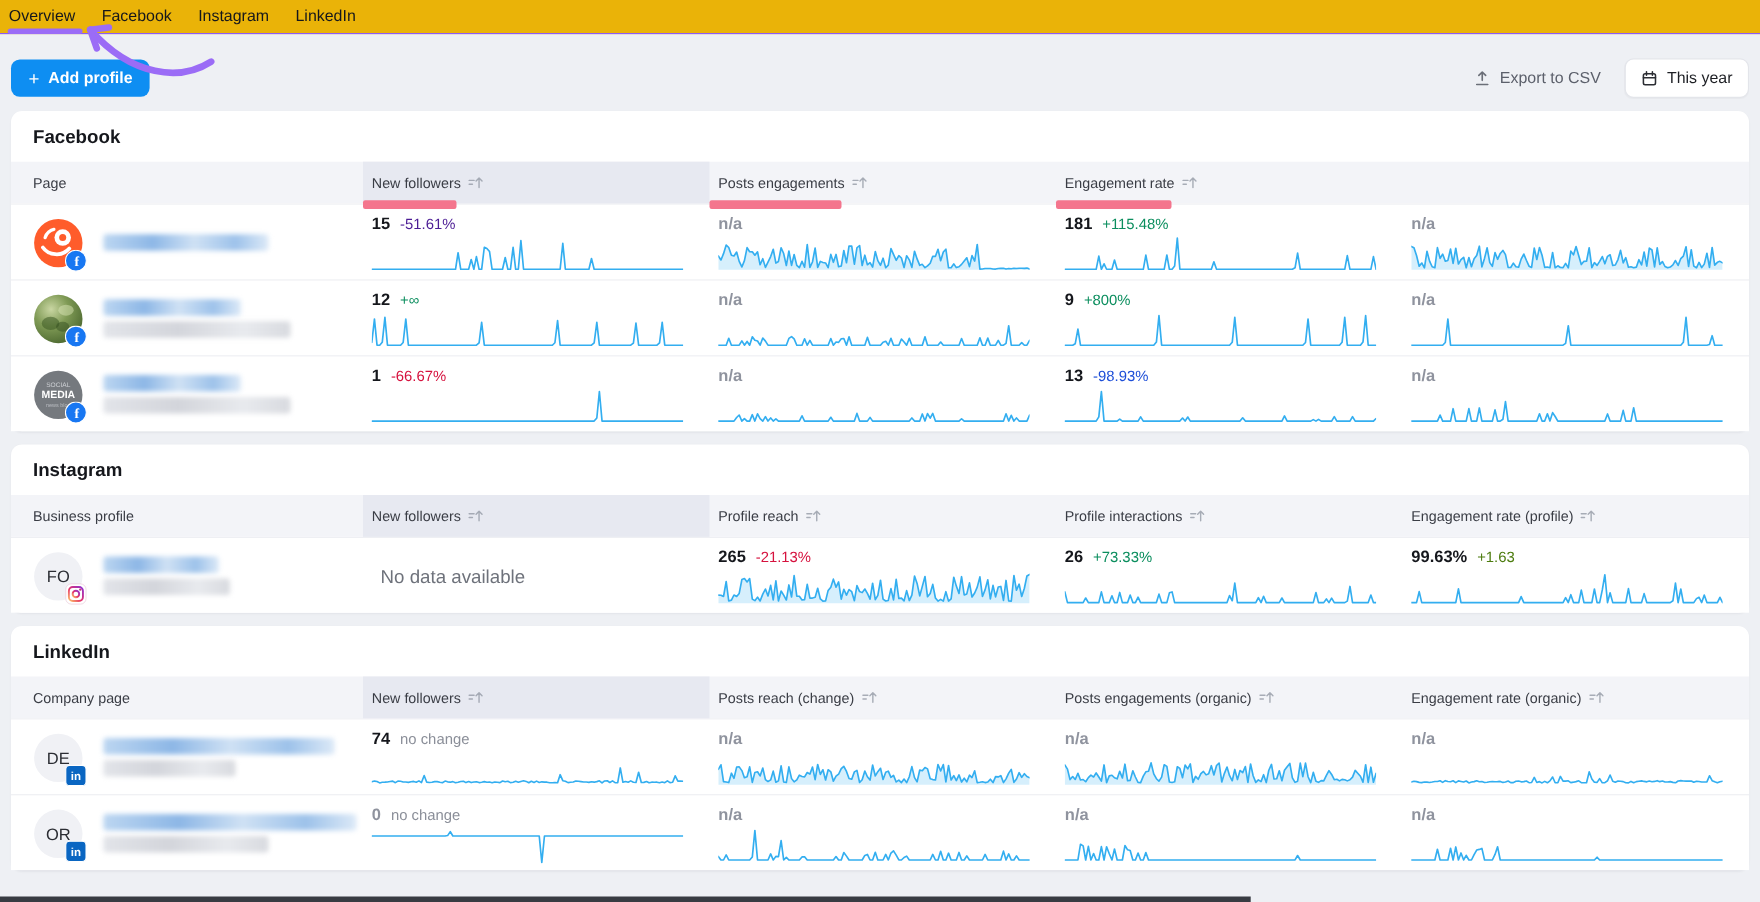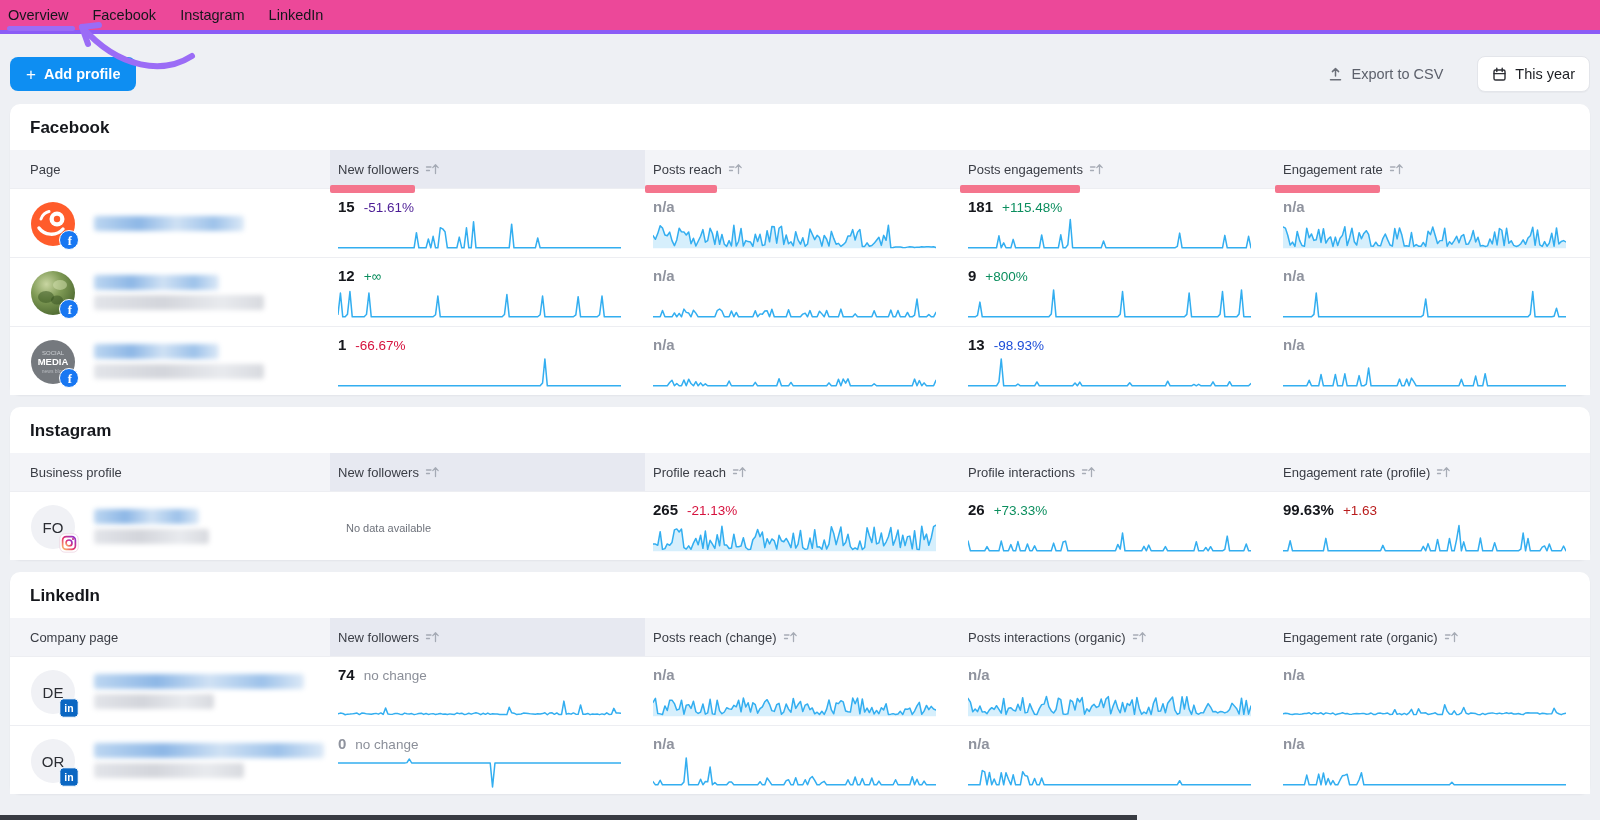--- a/index.html
+++ b/index.html
@@ -5,43 +5,43 @@
   html,body{margin:0;padding:0;}
   body{
     width:1600px;height:820px;overflow:hidden;position:relative;
     background:#eef0f4;
     font-family:"Liberation Sans", sans-serif;
     -webkit-font-smoothing:antialiased;
     color:#1d1f24;
   }
   
   .navbar{
-    position:relative;background:#ec4899;height:30px;
-    border-bottom:4px solid #8b5cf6;
+    position:relative;background:#eab308;height:30px;
+    border-bottom:1px solid #8b5cf6;
     display:flex;align-items:flex-start;
   }
   .nav-tabs{display:flex;gap:24px;padding-left:8px;}
   .nav-tab{font-size:14.5px;color:#15171c;cursor:pointer;line-height:30px;}
   .annot-underline{
     position:absolute;left:7px;top:26px;width:68px;height:5px;border-radius:3px;z-index:40;
   }
   .annot-arrow{position:absolute;left:58px;top:14px;width:150px;height:58px;z-index:40;overflow:visible;pointer-events:none;}
   
   .toolbar{
     display:flex;align-items:center;justify-content:space-between;
     padding:22px 10px 12px 10px;
   }
   .btn-add{
     display:inline-flex;align-items:center;gap:8px;
     border:none;border-radius:8px;height:34px;padding:0 16px;
     color:#fff;font-size:14.5px;font-weight:700;cursor:pointer;
     font-family:"Liberation Sans", sans-serif;
   }
   .btn-add .plus{font-size:17px;font-weight:400;line-height:1;}
-  .toolbar-right{display:flex;align-items:center;gap:28px;}
+  .toolbar-right{display:flex;align-items:center;gap:16px;}
   .btn-export{
     display:inline-flex;align-items:center;gap:8px;background:none;border:none;
     color:#5c606b;font-size:14.5px;cursor:pointer;font-family:"Liberation Sans", sans-serif;
   }
   .btn-range{
     display:inline-flex;align-items:center;gap:8px;background:#fff;
     border:1px solid #e3e5ea;border-radius:8px;height:36px;padding:0 14px;
     font-size:14.5px;color:#1d1f24;cursor:pointer;font-family:"Liberation Sans", sans-serif;
     box-shadow:0 1px 1px rgba(20,24,40,.03);
   }
@@ -75,21 +75,21 @@
   .blur-line.blue{background:linear-gradient(90deg,#bcd6f1 0%,#8db7e6 30%,#cfe1f4 55%,#9dc2ea 80%,#dcE9f7 100%);}
   .blur-line.gray{background:linear-gradient(90deg,#e2e4e9 0%,#d3d5db 40%,#e8eaee 75%,#d8dadf 100%);}
   
   .mc{display:flex;flex-direction:column;padding:9px 24px 6px 8px;justify-content:space-between;}
   .valrow{display:flex;align-items:baseline;gap:9px;font-size:15px;}
   .val{font-weight:700;color:#15171c;}
   .val.na{color:#8f939e;}
   .val.muted{color:#8f939e;}
   .chg{font-size:13.5px;font-weight:400;}
   .spark{margin-top:auto;width:100%;height:37px;}
-  .empty-cell{display:flex;align-items:center;height:100%;font-size:11px;color:#6e727b;padding-left:8px;}
+  .empty-cell{display:flex;align-items:center;height:100%;font-size:17px;color:#6e727b;padding-left:8px;}
   
   .bottom-bar{position:absolute;left:0;bottom:0;height:5px;background:#383b42;}
 </style>
 </head>
 <body>
 
 <nav class="navbar">
   <div class="nav-tabs" id="nav-tabs">
       <div class="nav-tab">Overview</div>
       <div class="nav-tab">Facebook</div>
@@ -132,28 +132,20 @@
         <div class="th entity">Page</div>
         <div class="th metric hl">
           <span>New followers</span>
           <svg class="sort-ic" width="15" height="14" viewBox="0 0 15 14">
             <path d="M1.5 5h4.5M1.5 8.5h3" stroke="#9aa0ab" stroke-width="1.3" stroke-linecap="round"></path>
             <path d="M10.5 11.5V3M7.8 5.6l2.7-2.8 2.7 2.8" fill="none" stroke="#9aa0ab" stroke-width="1.3" stroke-linecap="round" stroke-linejoin="round"></path>
           </svg>
           <span class="pink-bar" style="width:85px;background:#f4758d"></span>
         </div>
         <div class="th metric">
-          <span>Posts reach</span>
-          <svg class="sort-ic" width="15" height="14" viewBox="0 0 15 14">
-            <path d="M1.5 5h4.5M1.5 8.5h3" stroke="#9aa0ab" stroke-width="1.3" stroke-linecap="round"></path>
-            <path d="M10.5 11.5V3M7.8 5.6l2.7-2.8 2.7 2.8" fill="none" stroke="#9aa0ab" stroke-width="1.3" stroke-linecap="round" stroke-linejoin="round"></path>
-          </svg>
-          <span class="pink-bar" style="width:72px;background:#f4758d"></span>
-        </div>
-        <div class="th metric">
           <span>Posts engagements</span>
           <svg class="sort-ic" width="15" height="14" viewBox="0 0 15 14">
             <path d="M1.5 5h4.5M1.5 8.5h3" stroke="#9aa0ab" stroke-width="1.3" stroke-linecap="round"></path>
             <path d="M10.5 11.5V3M7.8 5.6l2.7-2.8 2.7 2.8" fill="none" stroke="#9aa0ab" stroke-width="1.3" stroke-linecap="round" stroke-linejoin="round"></path>
           </svg>
           <span class="pink-bar" style="width:120px;background:#f4758d"></span>
         </div>
         <div class="th metric">
           <span>Engagement rate</span>
           <svg class="sort-ic" width="15" height="14" viewBox="0 0 15 14">
@@ -412,21 +404,21 @@
             <span class="val">26</span>
             <span class="chg" style="color:#0b8e5e">+73.33%</span>
           </div>
           <svg class="spark" viewBox="0 0 280 38" preserveAspectRatio="none">
             <polyline points="0.0,23.6 2.4,33.7 4.7,33.7 7.1,33.7 9.4,33.7 11.8,33.7 14.1,33.7 16.5,33.7 18.8,29.4 21.2,33.7 23.5,33.7 25.9,33.7 28.2,33.7 30.6,33.7 32.9,23.7 35.3,33.7 37.6,33.7 40.0,33.7 42.4,27.3 44.7,33.7 47.1,33.7 49.4,24.2 51.8,33.7 54.1,33.7 56.5,33.7 58.8,26.7 61.2,33.7 63.5,33.7 65.9,28.6 68.2,33.7 70.6,33.7 72.9,33.7 75.3,33.7 77.6,33.7 80.0,33.7 82.4,33.7 84.7,25.8 87.1,33.7 89.4,33.7 91.8,33.7 94.1,24.6 96.5,23.7 98.8,33.7 101.2,33.7 103.5,33.7 105.9,33.7 108.2,33.7 110.6,33.7 112.9,33.7 115.3,33.7 117.6,33.7 120.0,33.7 122.4,33.7 124.7,33.7 127.1,33.7 129.4,33.7 131.8,33.7 134.1,33.7 136.5,33.7 138.8,33.7 141.2,33.7 143.5,33.7 145.9,33.7 148.2,27.1 150.6,32.0 152.9,15.5 155.3,33.7 157.6,33.7 160.0,33.7 162.4,33.7 164.7,33.7 167.1,33.7 169.4,33.7 171.8,33.7 174.1,29.1 176.5,33.7 178.8,27.8 181.2,33.7 183.5,33.7 185.9,33.7 188.2,33.7 190.6,33.7 192.9,33.7 195.3,29.4 197.6,33.7 200.0,33.7 202.4,33.7 204.7,33.7 207.1,33.7 209.4,33.7 211.8,33.7 214.1,33.7 216.5,33.7 218.8,33.7 221.2,33.7 223.5,33.7 225.9,24.3 228.2,33.7 230.6,33.7 232.9,33.7 235.3,30.3 237.6,33.7 240.0,29.5 242.4,33.7 244.7,33.7 247.1,33.7 249.4,33.7 251.8,33.7 254.1,32.3 256.5,18.6 258.8,33.7 261.2,33.7 263.5,33.7 265.9,33.7 268.2,33.7 270.6,33.7 272.9,33.7 275.3,26.6 277.6,33.7 280.0,33.7" fill="none" stroke="#33AEF0" stroke-width="1.5" stroke-linejoin="round" stroke-linecap="round"></polyline>
           </svg>
         </div>
         <div class="mc">
           <div class="valrow">
             <span class="val">99.63%</span>
-            <span class="chg" style="color:#b91c1c">+1.63</span>
+            <span class="chg" style="color:#4d7c0f">+1.63</span>
           </div>
           <svg class="spark" viewBox="0 0 280 38" preserveAspectRatio="none">
             <polyline points="0.0,33.7 2.4,33.7 4.7,33.7 7.1,23.4 9.4,33.7 11.8,33.7 14.1,33.7 16.5,33.7 18.8,33.7 21.2,33.7 23.5,33.7 25.9,33.7 28.2,33.7 30.6,33.7 32.9,33.7 35.3,33.7 37.6,33.7 40.0,33.7 42.4,20.9 44.7,33.7 47.1,33.7 49.4,33.7 51.8,33.7 54.1,33.7 56.5,33.7 58.8,33.7 61.2,33.7 63.5,33.7 65.9,33.7 68.2,33.7 70.6,33.7 72.9,33.7 75.3,33.7 77.6,33.7 80.0,33.7 82.4,33.7 84.7,33.7 87.1,33.7 89.4,33.7 91.8,33.7 94.1,33.7 96.5,33.7 98.8,28.1 101.2,33.7 103.5,33.7 105.9,33.7 108.2,33.7 110.6,33.7 112.9,33.7 115.3,33.7 117.6,33.7 120.0,33.7 122.4,33.7 124.7,33.7 127.1,33.7 129.4,33.7 131.8,33.7 134.1,33.7 136.5,33.7 138.8,29.1 141.2,33.7 143.5,26.3 145.9,33.7 148.2,33.7 150.6,33.7 152.9,22.0 155.3,33.7 157.6,33.7 160.0,33.7 162.4,33.7 164.7,21.0 167.1,33.7 169.4,33.7 171.8,21.9 174.1,7.7 176.5,33.7 178.8,24.5 181.2,33.7 183.5,33.7 185.9,33.7 188.2,33.7 190.6,33.7 192.9,33.7 195.3,20.6 197.6,33.7 200.0,33.7 202.4,33.7 204.7,33.7 207.1,33.7 209.4,25.3 211.8,33.7 214.1,33.7 216.5,33.7 218.8,33.7 221.2,33.7 223.5,33.7 225.9,33.7 228.2,33.7 230.6,33.7 232.9,33.7 235.3,32.0 237.6,15.5 240.0,33.7 242.4,21.0 244.7,33.7 247.1,33.7 249.4,33.7 251.8,33.7 254.1,33.7 256.5,30.0 258.8,28.7 261.2,33.7 263.5,26.7 265.9,33.7 268.2,33.7 270.6,33.7 272.9,33.7 275.3,33.7 277.6,28.8 280.0,33.7" fill="none" stroke="#33AEF0" stroke-width="1.5" stroke-linejoin="round" stroke-linecap="round"></polyline>
           </svg>
         </div>
       </div>
     </section>
     <section class="card">
       <div class="card-title">LinkedIn</div>
       <div class="grid thead">
@@ -439,21 +431,21 @@
           </svg>
         </div>
         <div class="th metric">
           <span>Posts reach (change)</span>
           <svg class="sort-ic" width="15" height="14" viewBox="0 0 15 14">
             <path d="M1.5 5h4.5M1.5 8.5h3" stroke="#9aa0ab" stroke-width="1.3" stroke-linecap="round"></path>
             <path d="M10.5 11.5V3M7.8 5.6l2.7-2.8 2.7 2.8" fill="none" stroke="#9aa0ab" stroke-width="1.3" stroke-linecap="round" stroke-linejoin="round"></path>
           </svg>
         </div>
         <div class="th metric">
-          <span>Posts interactions (organic)</span>
+          <span>Posts engagements (organic)</span>
           <svg class="sort-ic" width="15" height="14" viewBox="0 0 15 14">
             <path d="M1.5 5h4.5M1.5 8.5h3" stroke="#9aa0ab" stroke-width="1.3" stroke-linecap="round"></path>
             <path d="M10.5 11.5V3M7.8 5.6l2.7-2.8 2.7 2.8" fill="none" stroke="#9aa0ab" stroke-width="1.3" stroke-linecap="round" stroke-linejoin="round"></path>
           </svg>
         </div>
         <div class="th metric">
           <span>Engagement rate (organic)</span>
           <svg class="sort-ic" width="15" height="14" viewBox="0 0 15 14">
             <path d="M1.5 5h4.5M1.5 8.5h3" stroke="#9aa0ab" stroke-width="1.3" stroke-linecap="round"></path>
             <path d="M10.5 11.5V3M7.8 5.6l2.7-2.8 2.7 2.8" fill="none" stroke="#9aa0ab" stroke-width="1.3" stroke-linecap="round" stroke-linejoin="round"></path>

